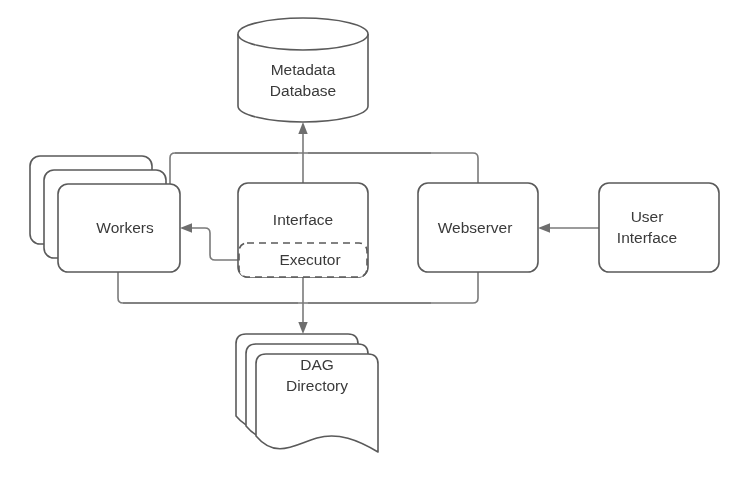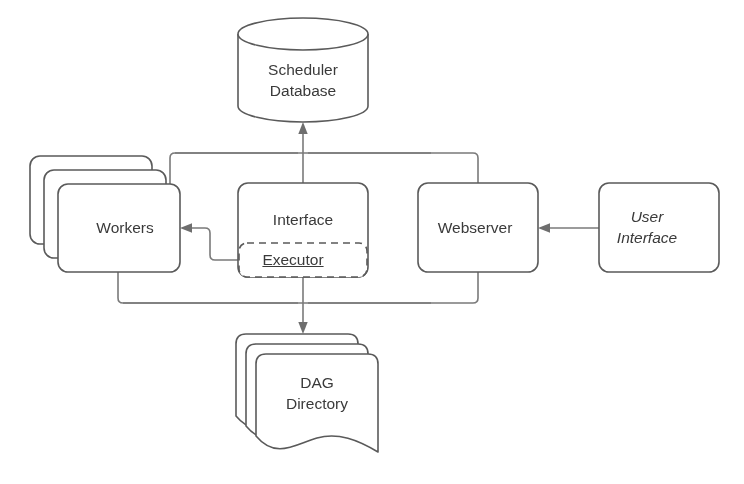--- a/index.html
+++ b/index.html
@@ -164,30 +164,30 @@
                C 276 460 296 444 317 438
                C 338 432 358 440 378 452
                L 378 364
                Q 378 354 368 354
                L 266 354
                Q 256 354 256 364 Z"></path>
     </g>
 
   </svg>
 
-  <div class="node-label" style="left:238px; top:59px; width:130px;">Scheduler
+  <div class="node-label" style="left:238px; top:59px; width:130px;">Metadata
 Database</div>
 
   <div class="node-label" style="left:58px; top:217px; width:134px;">Workers</div>
 
   <div class="node-label" style="left:238px; top:209px; width:130px;">Interface</div>
 
-  <div class="node-label" style="left:229px; top:249px; width:128px;text-decoration:underline;">Executor</div>
+  <div class="node-label" style="left:246px; top:249px; width:128px;">Executor</div>
 
   <div class="node-label" style="left:418px; top:217px; width:114px;">Webserver</div>
 
-  <div class="node-label" style="left:599px; top:206px; width:96px;font-style:italic;">User
+  <div class="node-label" style="left:599px; top:206px; width:96px;">User
 Interface</div>
 
-  <div class="node-label" style="left:256px; top:372px; width:122px;">DAG
+  <div class="node-label" style="left:256px; top:354px; width:122px;">DAG
 Directory</div>
 
 </div>
 
 </body></html>

